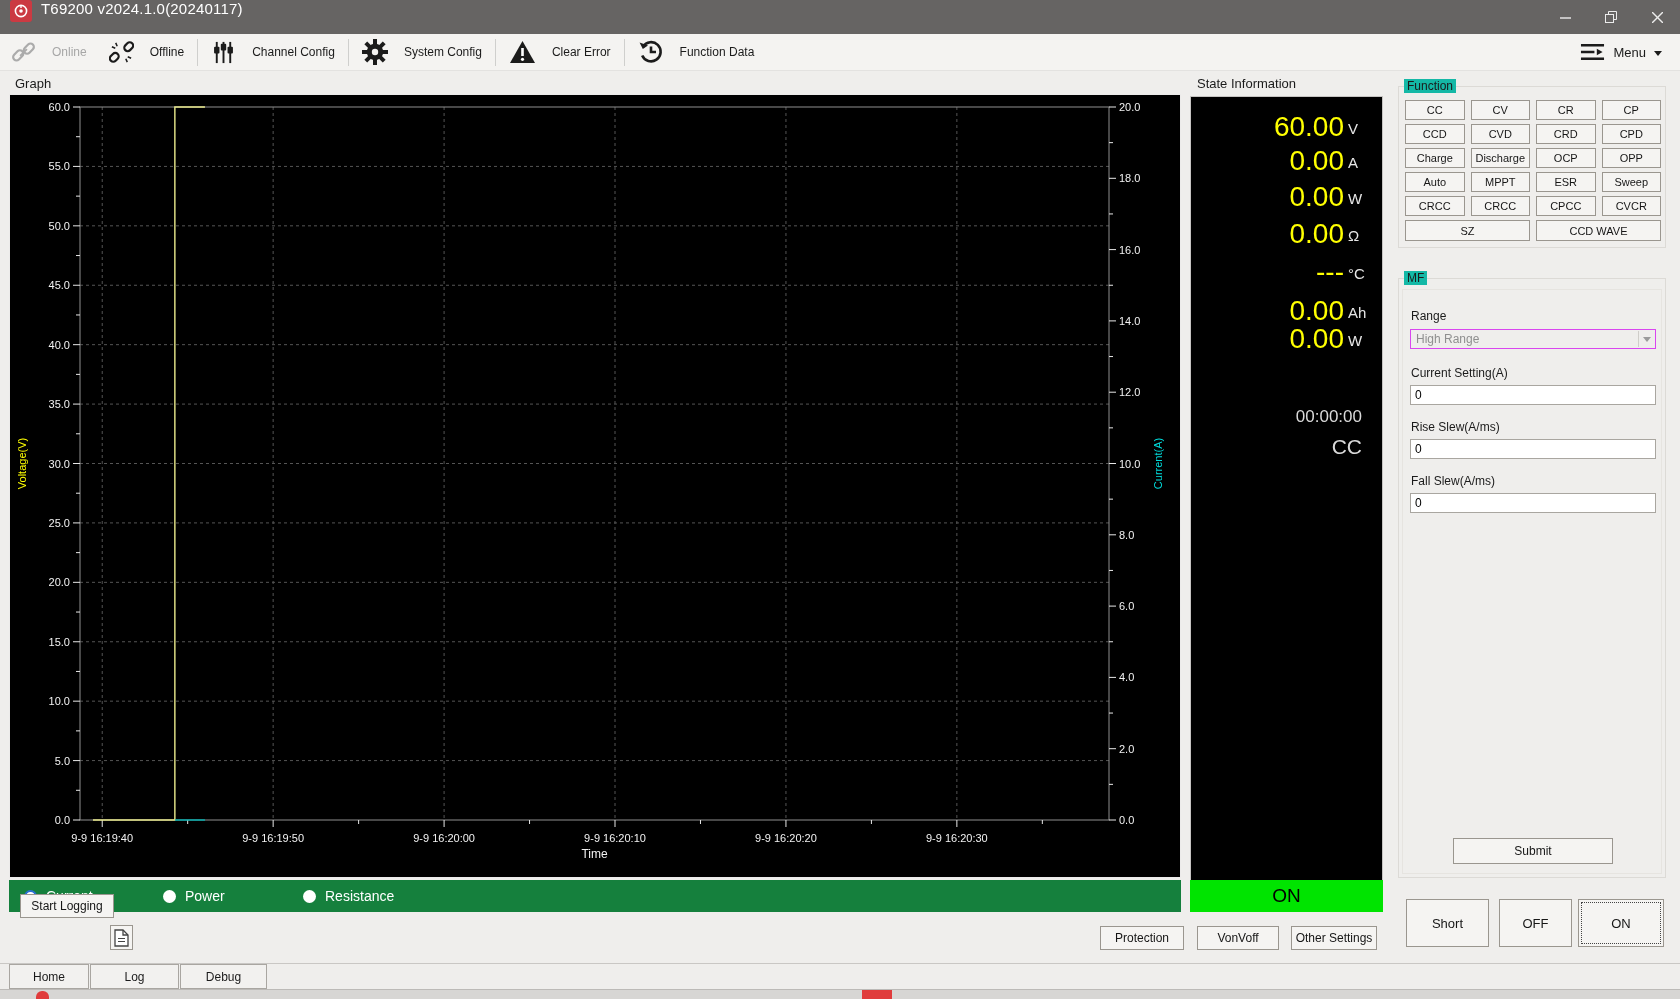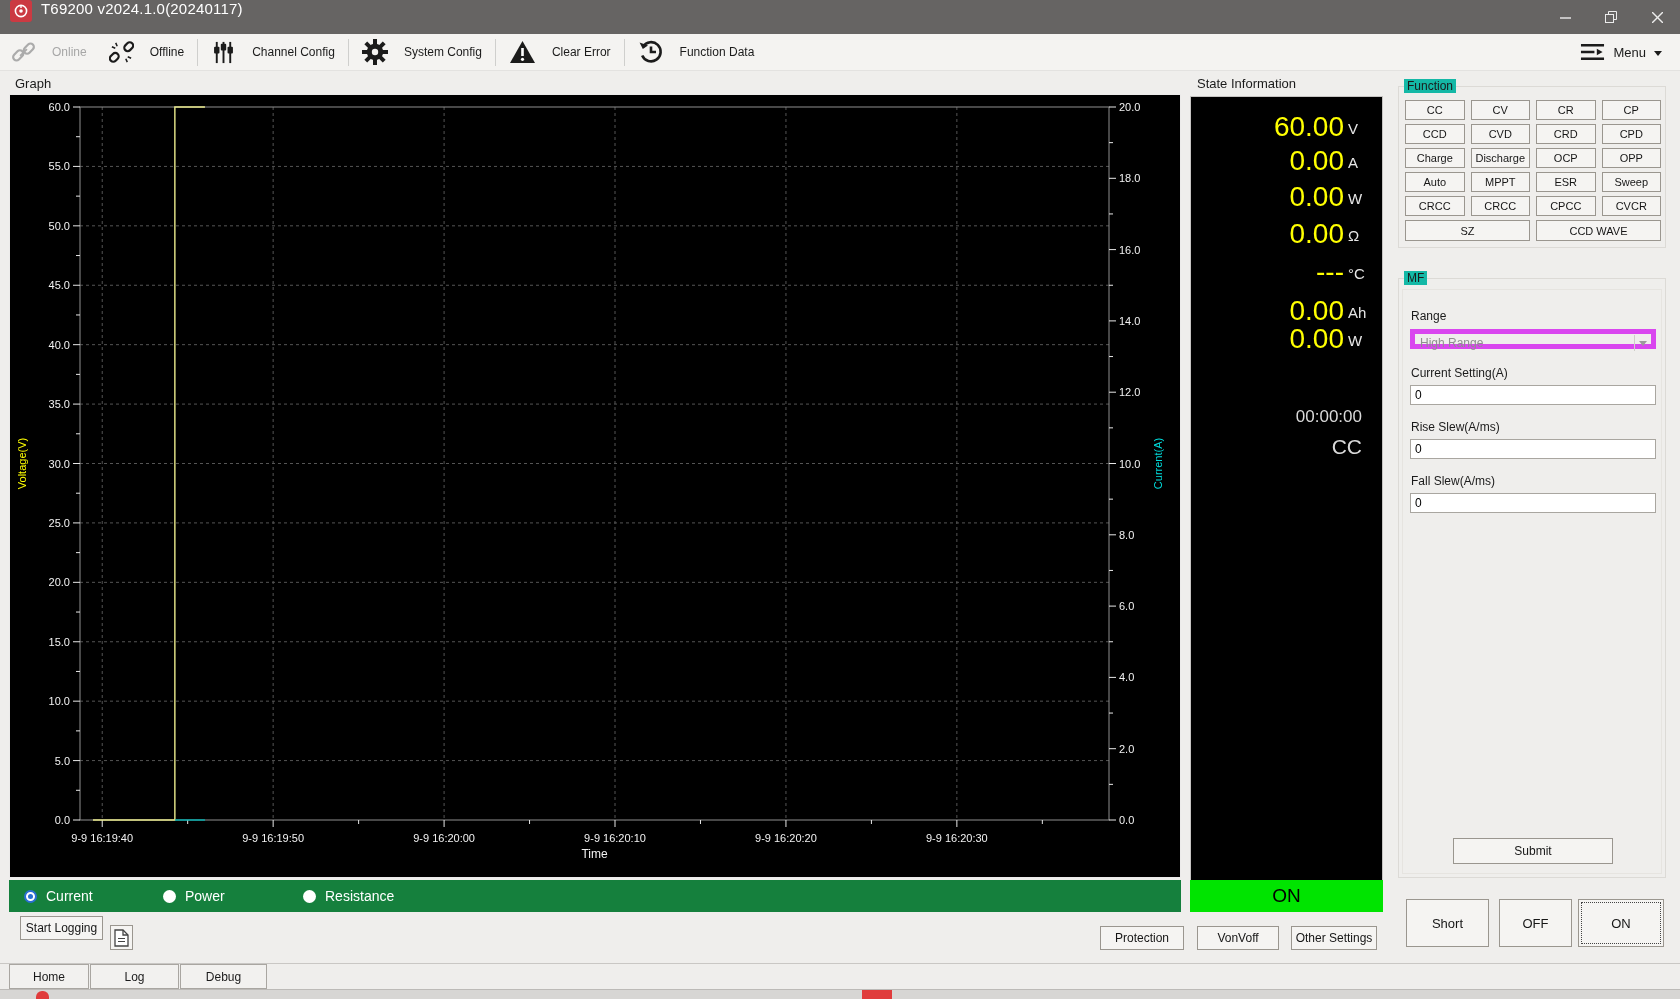--- a/index.html
+++ b/index.html
@@ -19,41 +19,41 @@
   .caret{width:0;height:0;border-left:4px solid transparent;border-right:4px solid transparent;border-top:5px solid #1b1b1b;margin-top:2px}
   .graph-title{position:absolute;left:15px;top:76px;font-size:13px}
   .graph-widget{position:absolute;left:9px;top:94px;width:1172px;height:784px;background:#000;border:1px solid #ecebea}
   .radio-bar{position:absolute;left:9px;top:880px;width:1172px;height:32px;background:#15803d}
   .radio-item{position:absolute;top:0;height:32px;display:flex;align-items:center;gap:9px;cursor:pointer}
   .radio-circle{width:13px;height:13px;border-radius:50%;background:#fff;position:relative;flex:none}
   .radio-circle.sel{border:2px solid #2a6fd3;background:#fff}
   .radio-circle.sel::after{content:"";position:absolute;inset:2px;border-radius:50%;background:#2a6fd3}
   .radio-label{font-size:14px;color:#fff}
   .btn{background:#f5f4f2;border:1px solid #9a968f;color:#161616;font-family:inherit;cursor:default}
-  .logging-btn{position:absolute;left:20px;top:916px;width:83px;height:24px;font-size:12px}
+  .logging-btn{position:absolute;left:20px;top:894px;width:94px;height:24px;font-size:12px}
   .doc-btn{position:absolute;left:110px;top:925px;width:23px;height:25px;display:flex;align-items:center;justify-content:center;background:#f5f4f2;border:1px solid #9a968f}
   .state-title{position:absolute;left:1197px;top:76px;font-size:13px}
   .state-panel{position:absolute;left:1190px;top:96px;width:193px;height:784px;background:#000;border:1px solid #c6c4c2;border-bottom:none}
   .state-row{position:absolute;left:0;width:100%;height:38px}
   .sv{position:absolute;right:38px;top:0;font-size:28px;color:#ffff00}
   .su{position:absolute;left:157px;top:9px;font-size:15px;color:#e6e6e6}
   .state-time{position:absolute;right:20px;top:310px;font-size:17px;color:#d9d9d9}
   .state-mode{position:absolute;right:20px;top:338px;font-size:21px;color:#d9d9d9}
   .on-banner{position:absolute;left:1190px;top:880px;width:193px;height:32px;background:#00e400;display:flex;align-items:center;justify-content:center;font-size:19px;color:#000}
   .groupbox{position:absolute;border:1px solid #dcdad6}
   .gb-label{position:absolute;top:-8px;left:5px;background:#14b8a6;padding:0 3px;font-size:12px;line-height:14px}
   .fn-box{left:1398px;top:86px;width:268px;height:162px}
   .fn-grid{position:absolute;left:6px;top:13px;width:256px;display:grid;grid-template-columns:repeat(4,1fr);gap:4px 6px}
   .fbtn{height:20px;font-size:11px}
   .fn-wide{position:absolute;left:6px;top:133px;width:256px;display:grid;grid-template-columns:1fr 1fr;gap:6px}
   .wbtn{height:21px;font-size:11px}
   .mf-box{left:1398px;top:278px;width:268px;height:600px}
   .mf-inner{position:absolute;left:3px;top:10px;right:3px;bottom:3px;border:1px solid #e6e4e0}
   .mf-label{position:absolute;left:12px;font-size:12px}
-  .combo{position:absolute;left:11px;top:50px;width:246px;height:20px;background:#efeeec;border:5px solid #d946ef;color:#8f8f8f;font-size:12px;line-height:18px;padding-left:5px}
+  .combo{position:absolute;left:11px;top:50px;width:246px;height:20px;background:#efeeec;border:1px solid #d946ef;color:#8f8f8f;font-size:12px;line-height:18px;padding-left:5px}
   .combo-arrow{position:absolute;right:1px;top:1px;width:16px;height:16px;border-left:1px solid #cfcdc9;display:flex;align-items:center;justify-content:center}
   .combo-arrow span{width:0;height:0;border-left:4px solid transparent;border-right:4px solid transparent;border-top:5px solid #9b9b9b}
   .mf-input{position:absolute;left:11px;width:246px;height:20px;border:1px solid #a9a6a0;font-size:12px;padding:0 4px;font-family:inherit;background:#fff;color:#000}
   .submit-btn{position:absolute;left:54px;top:559px;width:160px;height:26px;font-size:12px}
   .output-btn{position:absolute;top:899px;height:48px;font-size:13px}
   #btn-short{left:1406px;width:83px}
   #btn-off{left:1499px;width:73px}
   #btn-on{left:1578px;width:86px;outline:1px dotted #444;outline-offset:-4px}
   .footer-btn{position:absolute;top:926px;height:24px;font-size:12px}
   #btn-protection{left:1100px;width:84px}

